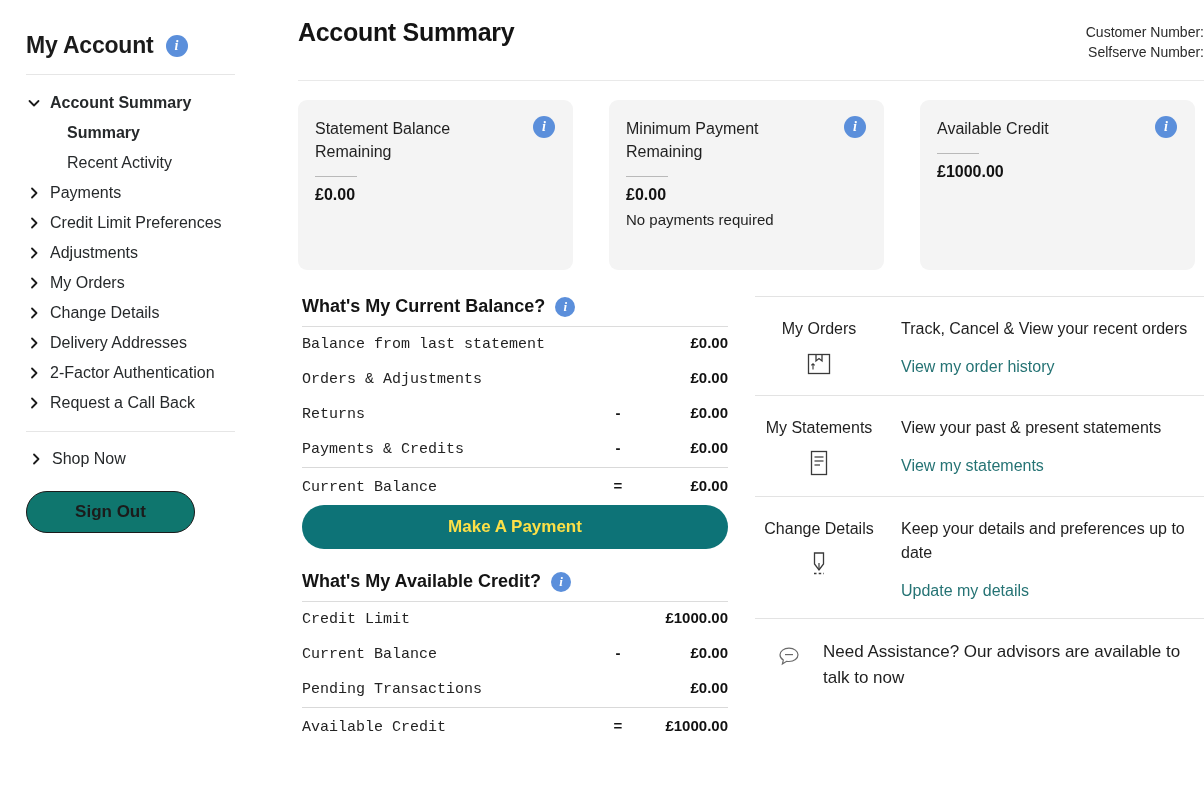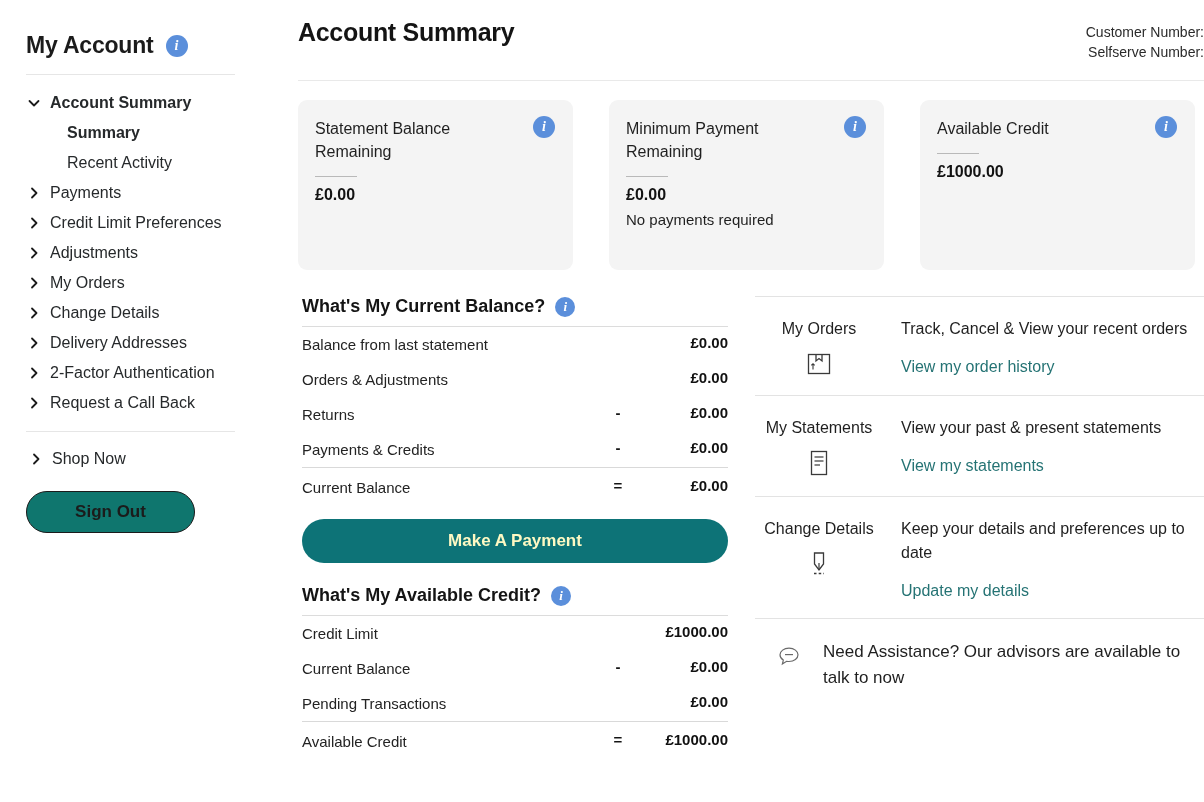--- a/index.html
+++ b/index.html
@@ -89,30 +89,30 @@
     display: flex; align-items: center; gap: 10px;
     font-size: 18px; font-weight: bold; color: #141414;
     padding-bottom: 9px;
   }
   .table { width: 426px; }
   .trow {
     display: flex; align-items: flex-start;
     padding: 7px 0 7px 0;
     font-size: 15px; color: #232323;
   }
-  .trow .lbl { flex: 1; line-height: 21px; }
+  .trow .lbl { flex: 1; line-height: 21px; font-family: Liberation Mono, monospace; }
   .trow .op { width: 40px; text-align: center; font-weight: bold; font-size: 15px; color: #141414; }
   .trow .amt { width: 90px; text-align: right; font-weight: bold; font-size: 15px; color: #111111; }
   .trow.total { border-top: 1px solid #d9d9d9; padding-top: 9px; }
   .sect-rule { height: 1px; background: #dcdcdc; width: 426px; }
 
   .pay-btn {
-    width: 426px; height: 44px; margin-top: 14px;
+    width: 426px; height: 44px; margin-top: 0;
     border-radius: 24px; border: none; background: #0d7377;
-    color: #fef9c3; font-size: 17px; font-weight: bold;
+    color: #fde047; font-size: 17px; font-weight: bold;
     font-family: "Liberation Sans", sans-serif;
     cursor: pointer;
   }
   .gap-sections { height: 22px; }
 
   
   .panel { width: 449px; }
   .panel-rule { height: 1px; background: #e3e3e3; }
   .prow { display: flex; align-items: flex-start; padding: 20px 0 18px 0; }
   .prow-left {

